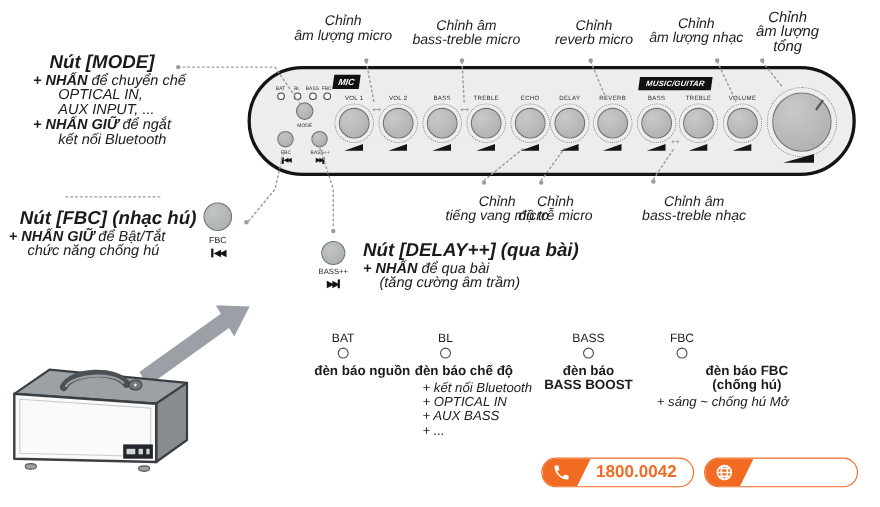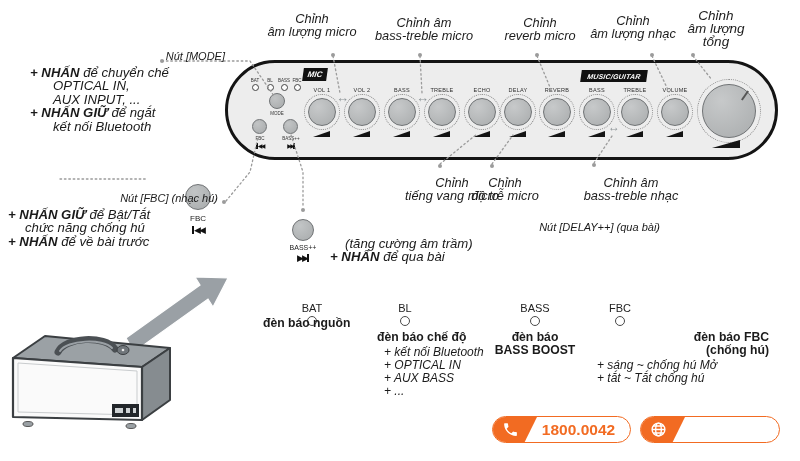--- a/index.html
+++ b/index.html
@@ -34,21 +34,21 @@
   .ticon .bar{width:1.5px;background:#111;}
   .ticon .tri{font-size:6px;letter-spacing:-1.5px;line-height:1;}
   .ticon.big .bar{width:2px;height:8px;}
   .ticon.big .tri{font-size:9px;letter-spacing:-2px;}
   .harrow{position:absolute;color:#8f9699;font-weight:bold;font-size:13px;z-index:3;line-height:1;}
   
   .note{position:absolute;font-style:italic;font-size:12.8px;line-height:12.5px;text-align:center;
         transform:translateX(-50%);white-space:pre-line;z-index:10;color:#1c1c1c;}
   .note.big{font-size:13.5px;line-height:13px;}
   .callout{position:absolute;z-index:10;font-size:13.2px;font-style:italic;line-height:13.5px;}
-  .callout .ctitle{font-weight:normal;font-size:11px;margin-bottom:2px;text-align:right;}
+  .callout .ctitle{font-weight:bold;font-size:17px;margin-bottom:2px;}
   .cline b{font-weight:bold;}
   .cline.ind{padding-left:23px;}
   #callout-fbc .cline.ind{padding-left:17px;}
   #callout-bass .cline.ind{padding-left:15px;}
   .bigbtn{position:absolute;border-radius:50%;background:radial-gradient(circle at 35% 30%,#c2c5c6,#a8abac);
           border:1.5px solid #6f7274;box-sizing:border-box;z-index:10;}
   .bigbtn-label{position:absolute;text-align:center;color:#222;z-index:10;}
   
   .ind-name{position:absolute;width:60px;text-align:center;font-size:11px;color:#222;z-index:10;}
   .ind-led{position:absolute;width:8px;height:8px;border-radius:50%;background:#fff;border:1.5px solid #4a4a4a;z-index:10;box-sizing:content-box;}
@@ -180,28 +180,27 @@
         <div class="cline ind"><span>AUX INPUT, ...</span></div>
         <div class="cline"><b>+ NHẤN GIỮ </b><span>để ngắt</span></div>
         <div class="cline ind"><span>kết nối Bluetooth</span></div>
       </div>
   </div>
   <div id="callout-fbc" class="callout" style="left:8px;top:192px;width:210px;">
     <div class="ctitle" style="margin-left:10px;">Nút [FBC] (nhạc hú)</div>
     <div>
         <div class="cline"><b>+ NHẤN GIỮ </b><span>để Bật/Tắt</span></div>
         <div class="cline ind"><span>chức năng chống hú</span></div>
-        <div class="cline"><b>+ NHẤN </b><span>để về bài trước</span></div>
       </div>
   </div>
   <div id="callout-bass" class="callout" style="left:330px;top:221px;width:330px;">
     <div class="ctitle">Nút [DELAY++] (qua bài)</div>
     <div>
+        <div class="cline"><b>+ NHẤN </b><span>để qua bài</span></div>
         <div class="cline ind"><span>(tăng cường âm trầm)</span></div>
-        <div class="cline"><b>+ NHẤN </b><span>để qua bài</span></div>
       </div>
   </div>
 
   <div id="top-labels">
       <div class="note" style="left: 312px; top: 13px;">Chỉnh
 âm lượng micro</div>
       <div class="note" style="left: 424px; top: 17px;">Chỉnh âm
 bass-treble micro</div>
       <div class="note" style="left: 540px; top: 17px;">Chỉnh
 reverb micro</div>
@@ -214,41 +213,40 @@
       <div class="note" style="left: 452px; top: 177px;">Chỉnh
 tiếng vang micro</div>
       <div class="note" style="left: 505px; top: 177px;">Chỉnh
 độ trễ micro</div>
       <div class="note" style="left: 631px; top: 177px;">Chỉnh âm
 bass-treble nhạc</div>
     </div>
   <div id="indicator-layer">
       <div class="ind-name" style="left: 282px; top: 302px;">BAT</div>
       <div class="ind-led" style="left: 306.5px; top: 316px;"></div>
-      <div class="ind-header" style="left: 263px; top: 317px; width: 110px; text-align: left;">đèn báo nguồn</div>
+      <div class="ind-header" style="left: 263px; top: 331px; width: 110px; text-align: right;">đèn báo nguồn</div>
       <div class="ind-name" style="left: 375px; top: 302px;">BL</div>
       <div class="ind-led" style="left: 399.5px; top: 316px;"></div>
       <div class="ind-header" style="left: 377px; top: 331px; width: 160px; text-align: left;">đèn báo chế độ</div>
       <div class="ind-items" style="left: 384px; top: 346px;">
         <div class="">+ kết nối Bluetooth</div>
         <div class="">+ OPTICAL IN</div>
         <div class="">+ AUX BASS</div>
         <div class="">+ ...</div>
       </div>
       <div class="ind-name" style="left: 505px; top: 302px;">BASS</div>
       <div class="ind-led" style="left: 529.5px; top: 316px;"></div>
       <div class="ind-header" style="left: 480px; top: 331px; width: 110px; text-align: center;">đèn báo
 BASS BOOST</div>
       <div class="ind-name" style="left: 590px; top: 302px;">FBC</div>
       <div class="ind-led" style="left: 614.5px; top: 316px;"></div>
-      <div class="ind-header" style="left: 589px; top: 331px; width: 180px; text-align: right;">đèn báo FBC
+      <div class="ind-header" style="left: 589px; top: 331px; width: 180px; text-align: center;">đèn báo FBC
 (chống hú)</div>
       <div class="ind-items" style="left: 597px; top: 359px;">
         <div class="">+ sáng ~ chống hú Mở</div>
-        <div class="">+ tắt ~ Tắt chống hú</div>
       </div>
     </div>
 
   <svg id="overlay" class="abs" width="800" height="461" viewBox="0 0 800 461">
     <g stroke="#9b9b9b" stroke-width="1.3" stroke-dasharray="1.6 2.8" fill="none" stroke-linecap="round">
       <path d="M162,61 H250 L274,96"></path>
       <path d="M333,56 L340,93"></path>
       <path d="M420,56 L422,93"></path>
       <path d="M537,56 L552,92"></path>
       <path d="M652,56 L669,92"></path>

